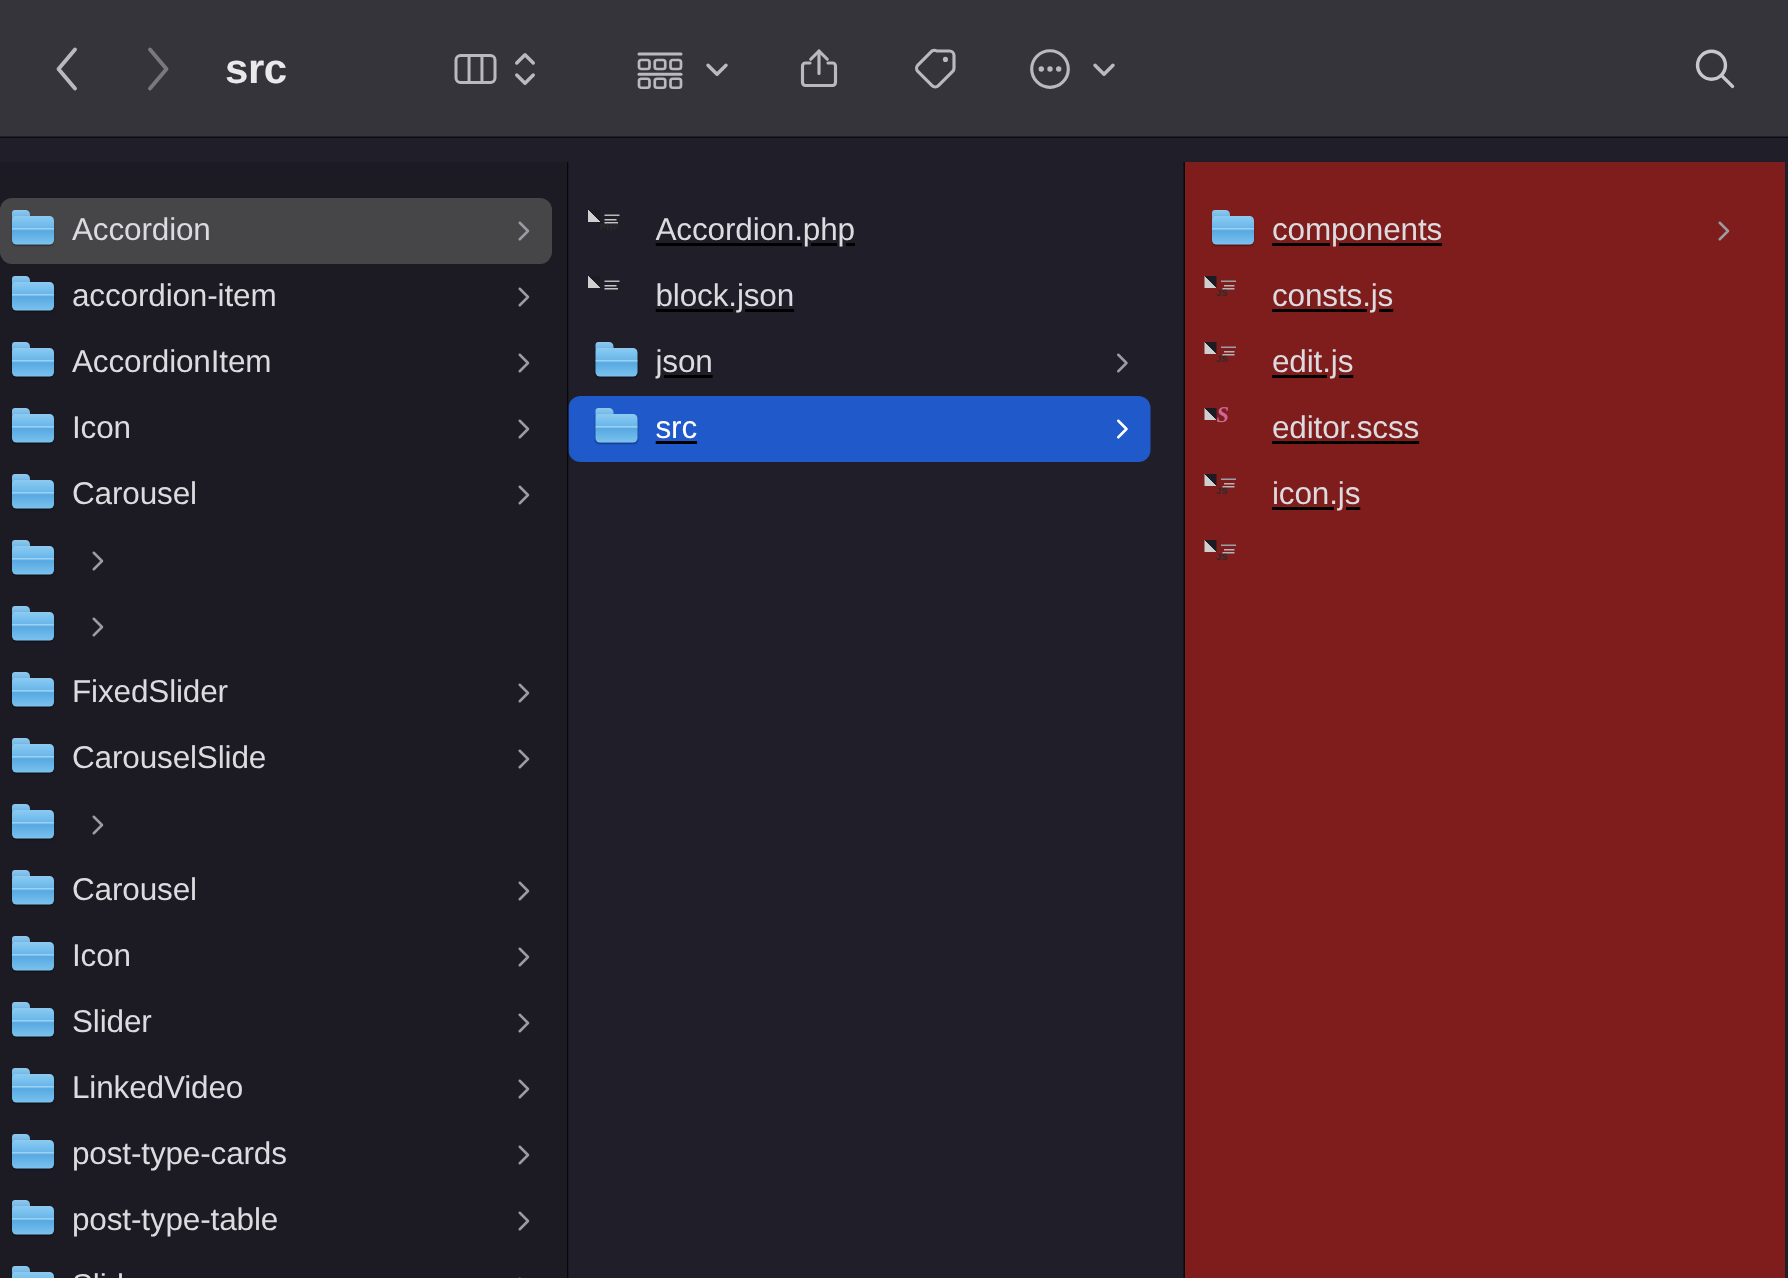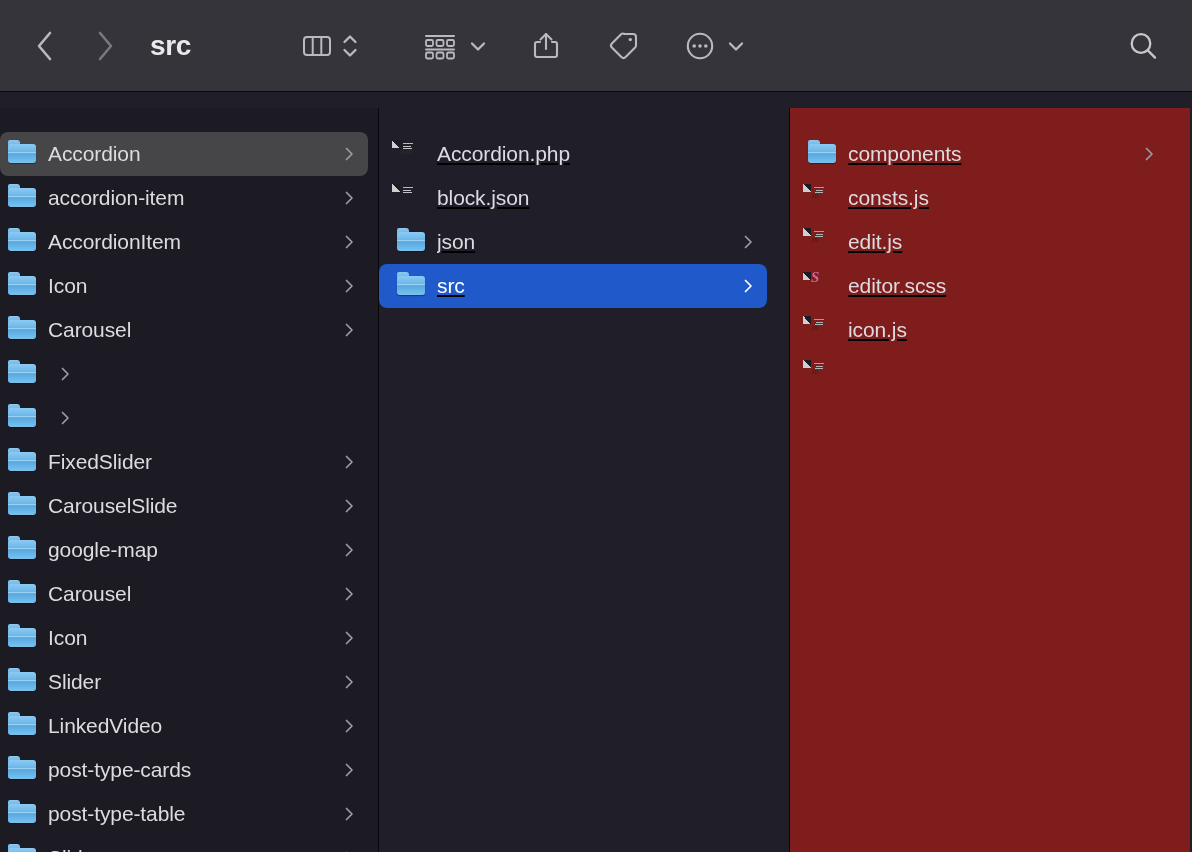--- a/index.html
+++ b/index.html
@@ -353,21 +353,20 @@
         <span class="icn"><span class="folder"><span class="tab"></span><span class="body"></span></span></span>
         <span class="row-label">CarouselSlide</span>
         <span class="row-chev">
           <svg width="16" height="16" viewBox="0 0 16 16" fill="none">
             <path d="M5.5 2.5 L11 8 L5.5 13.5" stroke="#9B9BA3" stroke-width="1.7" stroke-linecap="round" stroke-linejoin="round"></path>
           </svg>
         </span>
       </div>
       <div class="row">
         <span class="icn"><span class="folder"><span class="tab"></span><span class="body"></span></span></span>
-        <span class="row-label">google-map</span>
         <span class="row-chev">
           <svg width="16" height="16" viewBox="0 0 16 16" fill="none">
             <path d="M5.5 2.5 L11 8 L5.5 13.5" stroke="#9B9BA3" stroke-width="1.7" stroke-linecap="round" stroke-linejoin="round"></path>
           </svg>
         </span>
       </div>
       <div class="row">
         <span class="icn"><span class="folder"><span class="tab"></span><span class="body"></span></span></span>
         <span class="row-label">Carousel</span>
         <span class="row-chev">

